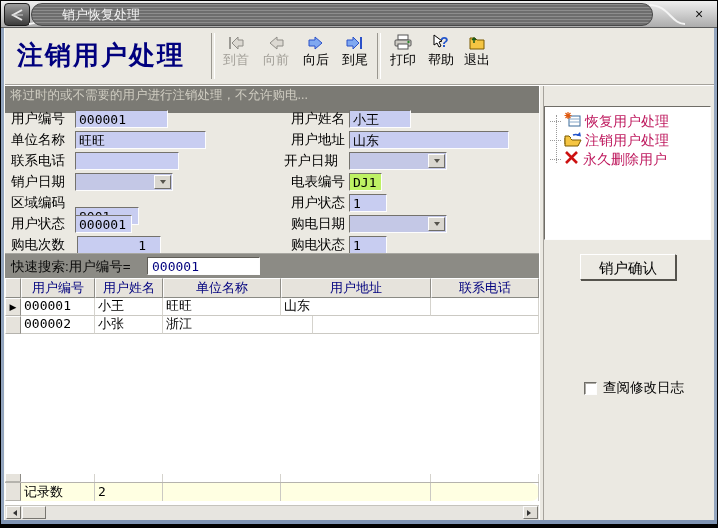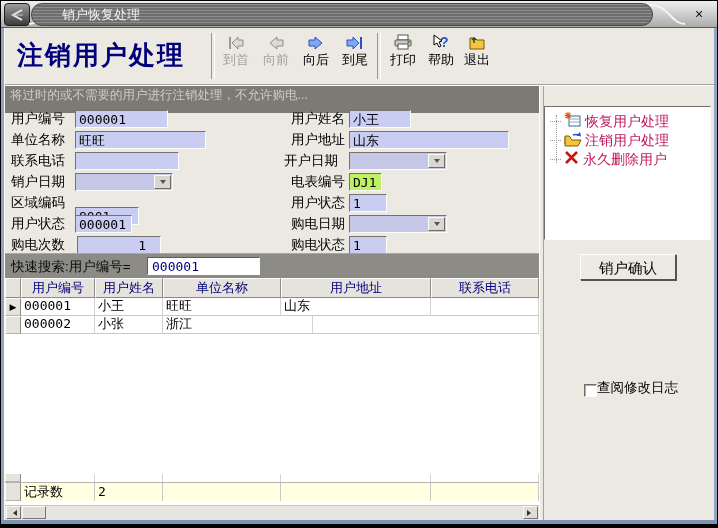--- a/index.html
+++ b/index.html
@@ -98,21 +98,21 @@
   
   .treebox{position:absolute;left:2px;right:3px;top:20px;height:132px;background:#fff;border:1px solid;
         border-color:#6F6D67 #FDFDFD #FDFDFD #6F6D67;}
   .tvline{position:absolute;left:11px;top:8px;height:48px;width:1px;border-left:1px dotted #9a9a9a;}
   .titem{position:absolute;left:5px;height:19px;display:flex;align-items:center;gap:3px;white-space:nowrap;}
   .tconn{width:11px;height:1px;border-top:1px dotted #9a9a9a;}
   .titem-label{font-size:14px;color:#be185d;}
   .confirm-btn{position:absolute;left:38px;top:168px;width:96px;height:26px;background:#ECEAE3;
         border:1px solid;border-color:#FFFFFF #55534D #55534D #FFFFFF;box-shadow:1px 1px 0 #55534D;
         font-size:14.5px;color:#000;text-align:center;line-height:24px;font-family:inherit;}
-  .checkrow{position:absolute;left:42px;top:293px;display:flex;align-items:flex-end;}
+  .checkrow{position:absolute;left:42px;top:293px;display:flex;align-items:center;gap:6px;}
   .checkbox{width:13px;height:13px;background:#fff;border:1px solid;border-color:#6F6D67 #FDFDFD #FDFDFD #6F6D67;
         box-shadow:inset 1px 1px 0 #ADABA5;box-sizing:border-box;}
   .checklabel{font-size:13.5px;color:#000;white-space:nowrap;}
 </style>
 </head>
 <body>
 
 <div class="screen">
 
   <div class="titlebar">

